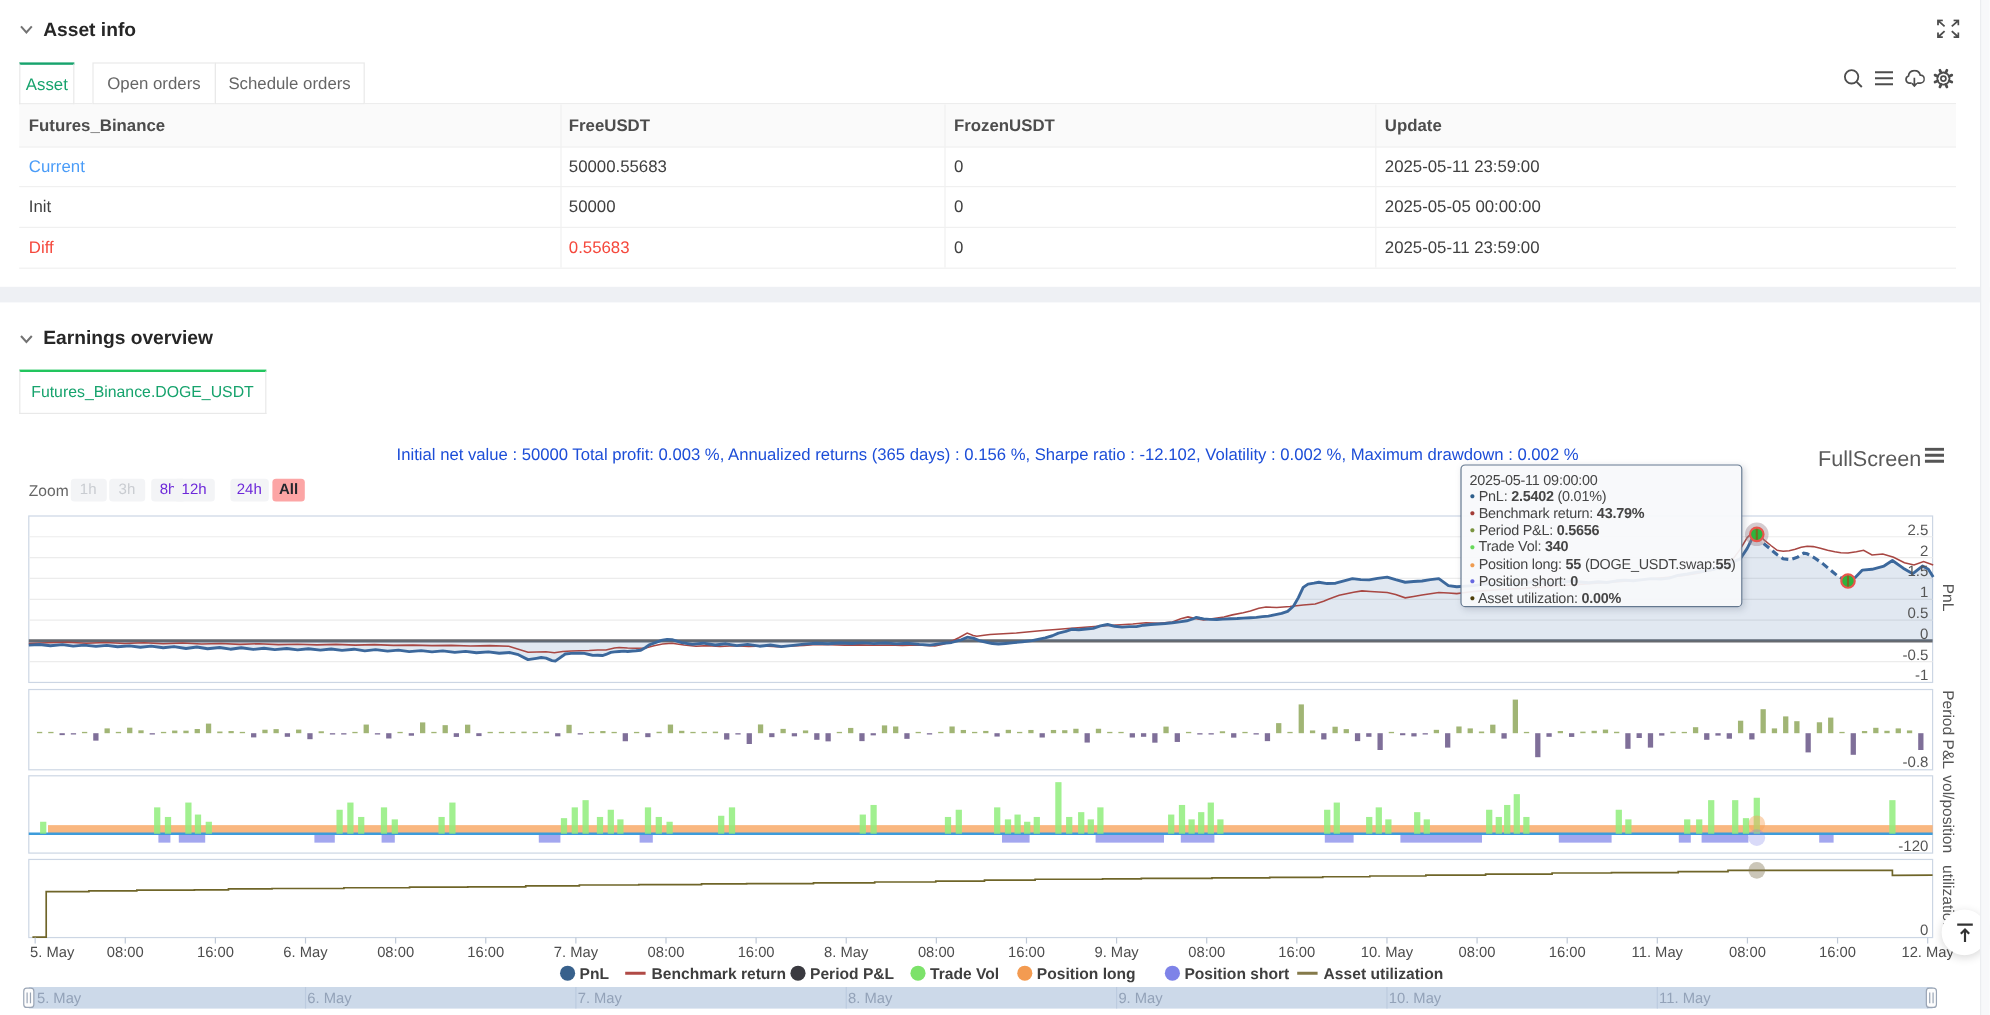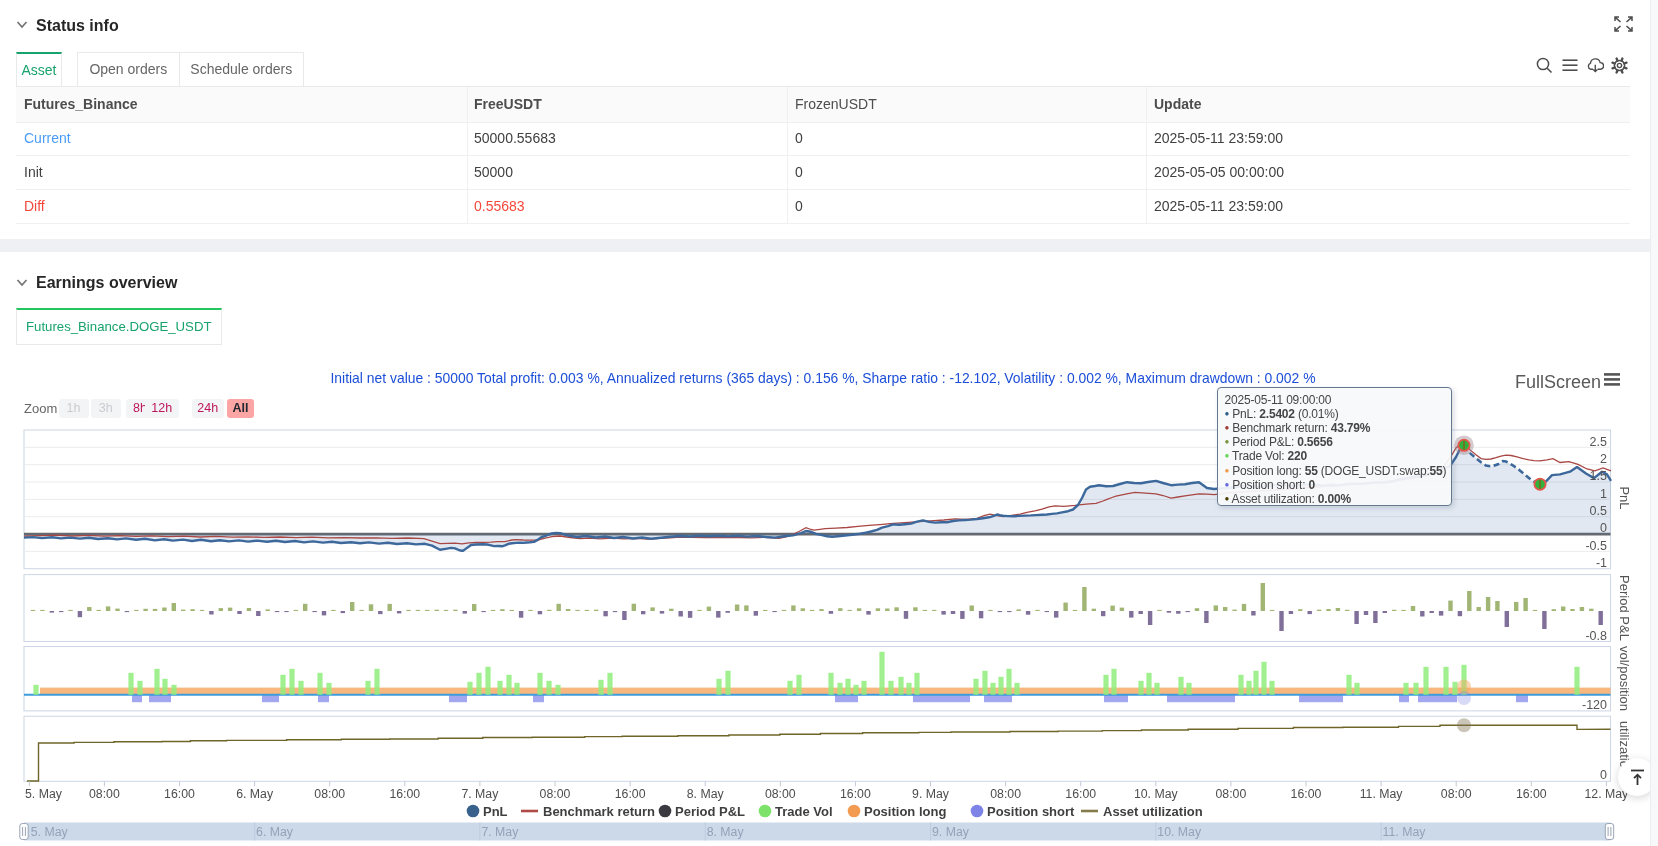--- a/index.html
+++ b/index.html
@@ -1,24 +1,24 @@
 <!DOCTYPE html>
 <html><head><meta charset="utf-8"><style>
 html,body{margin:0;padding:0;width:1658px;height:846px;background:#fff;font-family:"Liberation Sans",sans-serif;overflow:hidden;position:relative}
 .abs{position:absolute}
 .hdr{font-size:16px;font-weight:bold;color:#262626}
 .tab{position:absolute;box-sizing:border-box;border:1px solid #e9e9e9;background:#fff;display:flex;align-items:center;justify-content:center;font-size:14px}
 .cell{position:absolute;font-size:14px;color:#404040;display:flex;align-items:center}
-.zbtn{position:absolute;box-sizing:border-box;height:19px;border-radius:3px;background:#f3f4f6;display:flex;align-items:center;justify-content:center;font-size:12.5px;color:#be185d}
+.zbtn{position:absolute;box-sizing:border-box;height:19px;border-radius:3px;background:#f3f4f6;display:flex;align-items:center;justify-content:center;font-size:12.5px;color:#6d28d9}
 </style></head><body>
 
 <svg class="abs" style="left:15px;top:20px" width="14" height="10" viewBox="0 0 14 10">
     <path d="M2.5 2 L7 7 L11.5 2" fill="none" stroke="#737373" stroke-width="1.7"></path>
   </svg>
-<div class="abs hdr" style="left:36px;top:17px">Status info</div>
+<div class="abs hdr" style="left:36px;top:17px">Asset info</div>
 <svg class="abs" style="left:1614px;top:16px" width="19" height="16" viewBox="0 0 19 16">
 <g stroke="#4d4d4d" stroke-width="1.5" fill="none">
 <path d="M1 5 L1 1 L5 1 M6.5 6 L1.6 1.6"></path>
       <path d="M18 5 L18 1 L14 1 M12.5 6 L17.4 1.6"></path>
 <path d="M1 11 L1 15 L5 15 M6.5 10 L1.6 14.4"></path>
       <path d="M18 11 L18 15 L14 15 M12.5 10 L17.4 14.4"></path>
 </g>
   </svg>
 
 <div class="abs" style="left:16px;top:86px;width:1614px;border-bottom:1px solid #e9e9e9"></div>
@@ -50,21 +50,21 @@
     <line x1="3.70" y1="6.51" x2="1.48" y2="5.59" stroke="#4d4d4d" stroke-width="2.3" stroke-linecap="round"></line>
     <line x1="6.51" y1="3.70" x2="5.59" y2="1.48" stroke="#4d4d4d" stroke-width="2.3" stroke-linecap="round"></line>
     <line x1="10.49" y1="3.70" x2="11.41" y2="1.48" stroke="#4d4d4d" stroke-width="2.3" stroke-linecap="round"></line>
     <line x1="13.30" y1="6.51" x2="15.52" y2="5.59" stroke="#4d4d4d" stroke-width="2.3" stroke-linecap="round"></line>
     <circle cx="8.5" cy="8.5" r="2.1" fill="none" stroke="#4d4d4d" stroke-width="1.4"></circle>
   </svg>
 
 <div class="abs" style="left:16px;top:87px;width:1614px;height:34.5px;background:#fafafa;border-bottom:1px solid #f0f0f0"></div>
 <div class="cell" style="left:24px;top:87px;height:34.5px;font-weight:bold;color:#4d4d4d">Futures_Binance</div>
 <div class="cell" style="left:474px;top:87px;height:34.5px;font-weight:bold;color:#4d4d4d">FreeUSDT</div>
-<div class="cell" style="left:795px;top:87px;height:34.5px;font-weight:normal;color:#4d4d4d">FrozenUSDT</div>
+<div class="cell" style="left:795px;top:87px;height:34.5px;font-weight:bold;color:#4d4d4d">FrozenUSDT</div>
 <div class="cell" style="left:1154px;top:87px;height:34.5px;font-weight:bold;color:#4d4d4d">Update</div>
 <div class="abs" style="left:16px;top:121.5px;width:1614px;height:33.5px;border-bottom:1px solid #f0f0f0"></div>
 <div class="abs" style="left:16px;top:155px;width:1614px;height:34px;border-bottom:1px solid #f0f0f0"></div>
 <div class="abs" style="left:16px;top:189px;width:1614px;height:34px;border-bottom:1px solid #f0f0f0"></div>
 <div class="abs" style="left:466.5px;top:87px;height:136px;border-left:1px solid #f0f0f0"></div>
 <div class="abs" style="left:786.5px;top:87px;height:136px;border-left:1px solid #f0f0f0"></div>
 <div class="abs" style="left:1146px;top:87px;height:136px;border-left:1px solid #f0f0f0"></div>
 <div class="cell" style="left:24px;top:121.5px;height:33.5px;color:#4a9cf8">Current</div>
 <div class="cell" style="left:474px;top:121.5px;height:33.5px">50000.55683</div>
 <div class="cell" style="left:795px;top:121.5px;height:33.5px">0</div>
@@ -474,21 +474,21 @@
 <rect x="1605.3" y="823.5" width="8.4" height="16" rx="2.5" fill="#fdfdfd" stroke="#9aa5b5" stroke-width="1"></rect>
 <line x1="1608.1" y1="827" x2="1608.1" y2="836" stroke="#9aa5b5" stroke-width="1"></line>
 <line x1="1610.9" y1="827" x2="1610.9" y2="836" stroke="#9aa5b5" stroke-width="1"></line>
 </svg>
 
 <div class="abs" style="left:1216.5px;top:386.8px;width:235px;height:119px;box-sizing:border-box;background:rgba(247,249,251,0.93);border:1.3px solid #64788f;border-radius:4px;box-shadow:2px 2px 5px rgba(100,110,130,0.25);font-size:12px;letter-spacing:-0.2px;color:#454545;padding:6px 0 0 7px;line-height:13.55px;white-space:nowrap;overflow:hidden">
 <div>2025-05-11 09:00:00</div>
 <div><span style="font-size:8px;vertical-align:1.5px;color:#2d5e8b">●</span> PnL: <b>2.5402</b> (0.01%)</div>
 <div><span style="font-size:8px;vertical-align:1.5px;color:#a23c36">●</span> Benchmark return: <b>43.79%</b></div>
 <div><span style="font-size:8px;vertical-align:1.5px;color:#7a9440">●</span> Period P&amp;L: <b>0.5656</b></div>
-<div><span style="font-size:8px;vertical-align:1.5px;color:#66d95a">●</span> Trade Vol: <b>220</b></div>
+<div><span style="font-size:8px;vertical-align:1.5px;color:#66d95a">●</span> Trade Vol: <b>340</b></div>
 <div><span style="font-size:8px;vertical-align:1.5px;color:#ef9c50">●</span> Position long: <b>55</b> (DOGE_USDT.swap:<b>55</b>)</div>
 <div><span style="font-size:8px;vertical-align:1.5px;color:#6668e0">●</span> Position short: <b>0</b></div>
 <div><span style="font-size:8px;vertical-align:1.5px;color:#4d3e08">●</span> Asset utilization: <b>0.00%</b></div>
 </div>
 
 <div class="abs" style="left:1618px;top:758px;width:38px;height:38px;border-radius:50%;background:#fff;box-shadow:0 2px 8px rgba(0,0,0,0.16)"></div>
 <svg class="abs" style="left:1629.5px;top:769px" width="15" height="17" viewBox="0 0 15 17">
     <g stroke="#333" stroke-width="1.8" fill="none">
       <line x1="1" y1="1.5" x2="14" y2="1.5"></line>
       <line x1="7.5" y1="6" x2="7.5" y2="16"></line>

